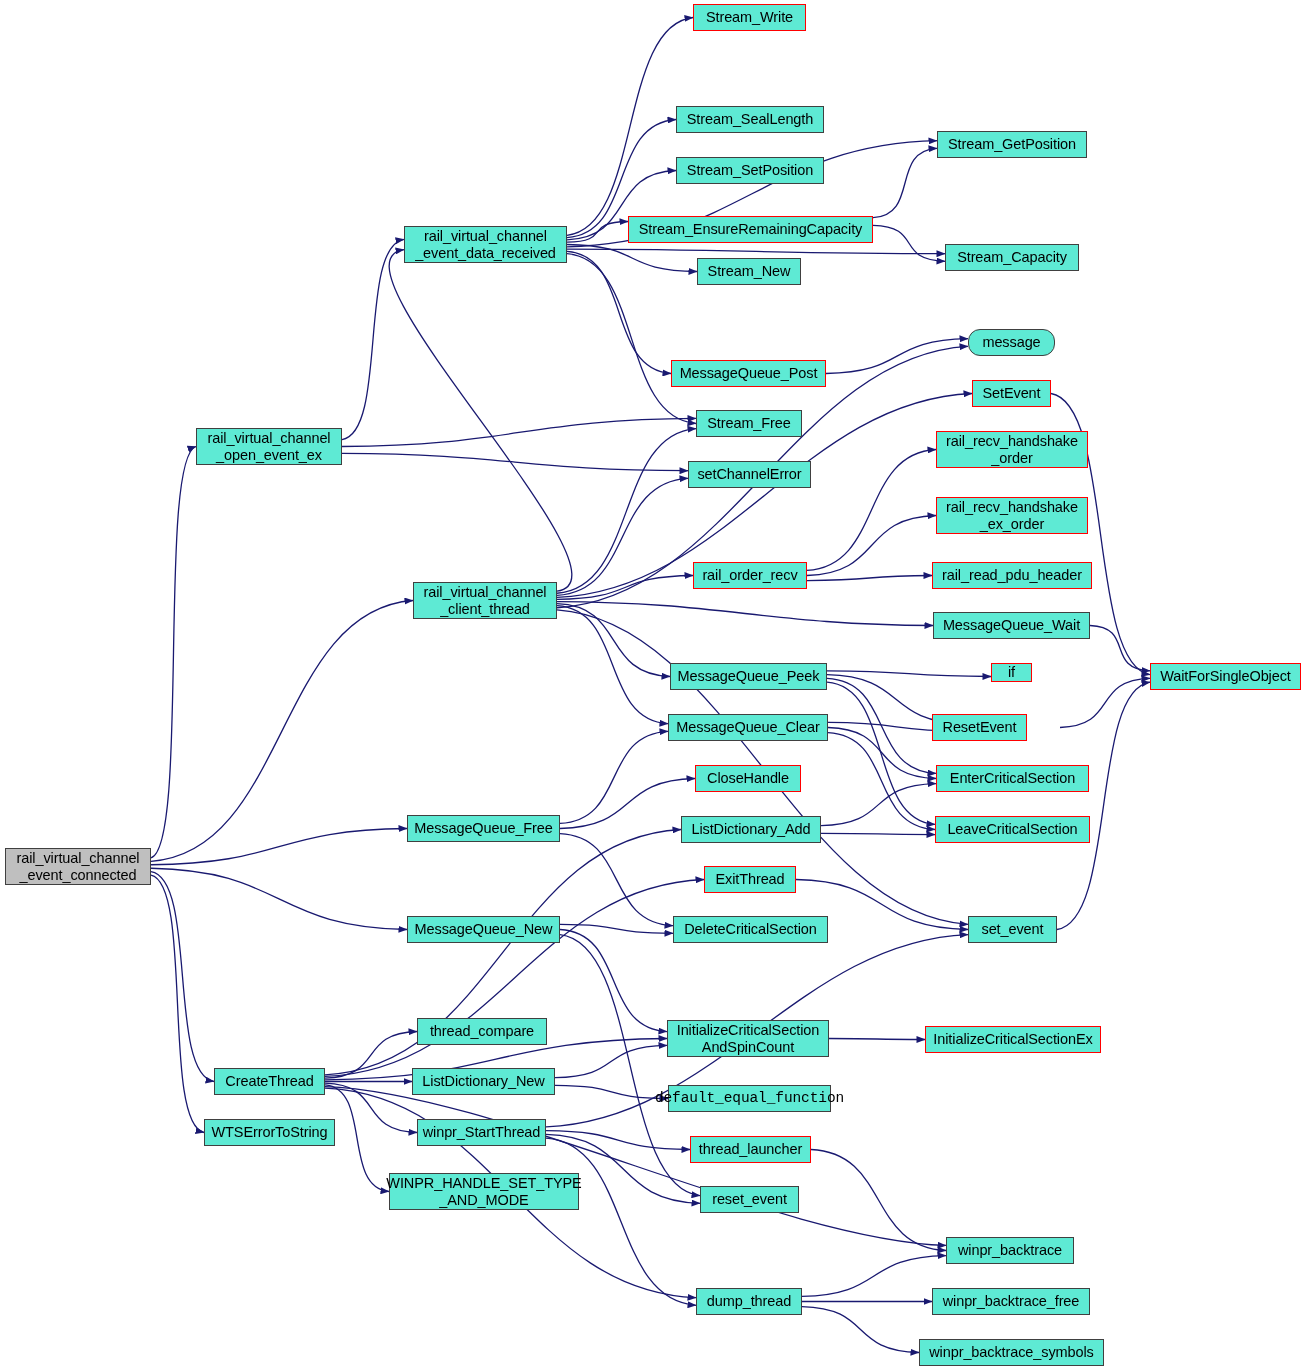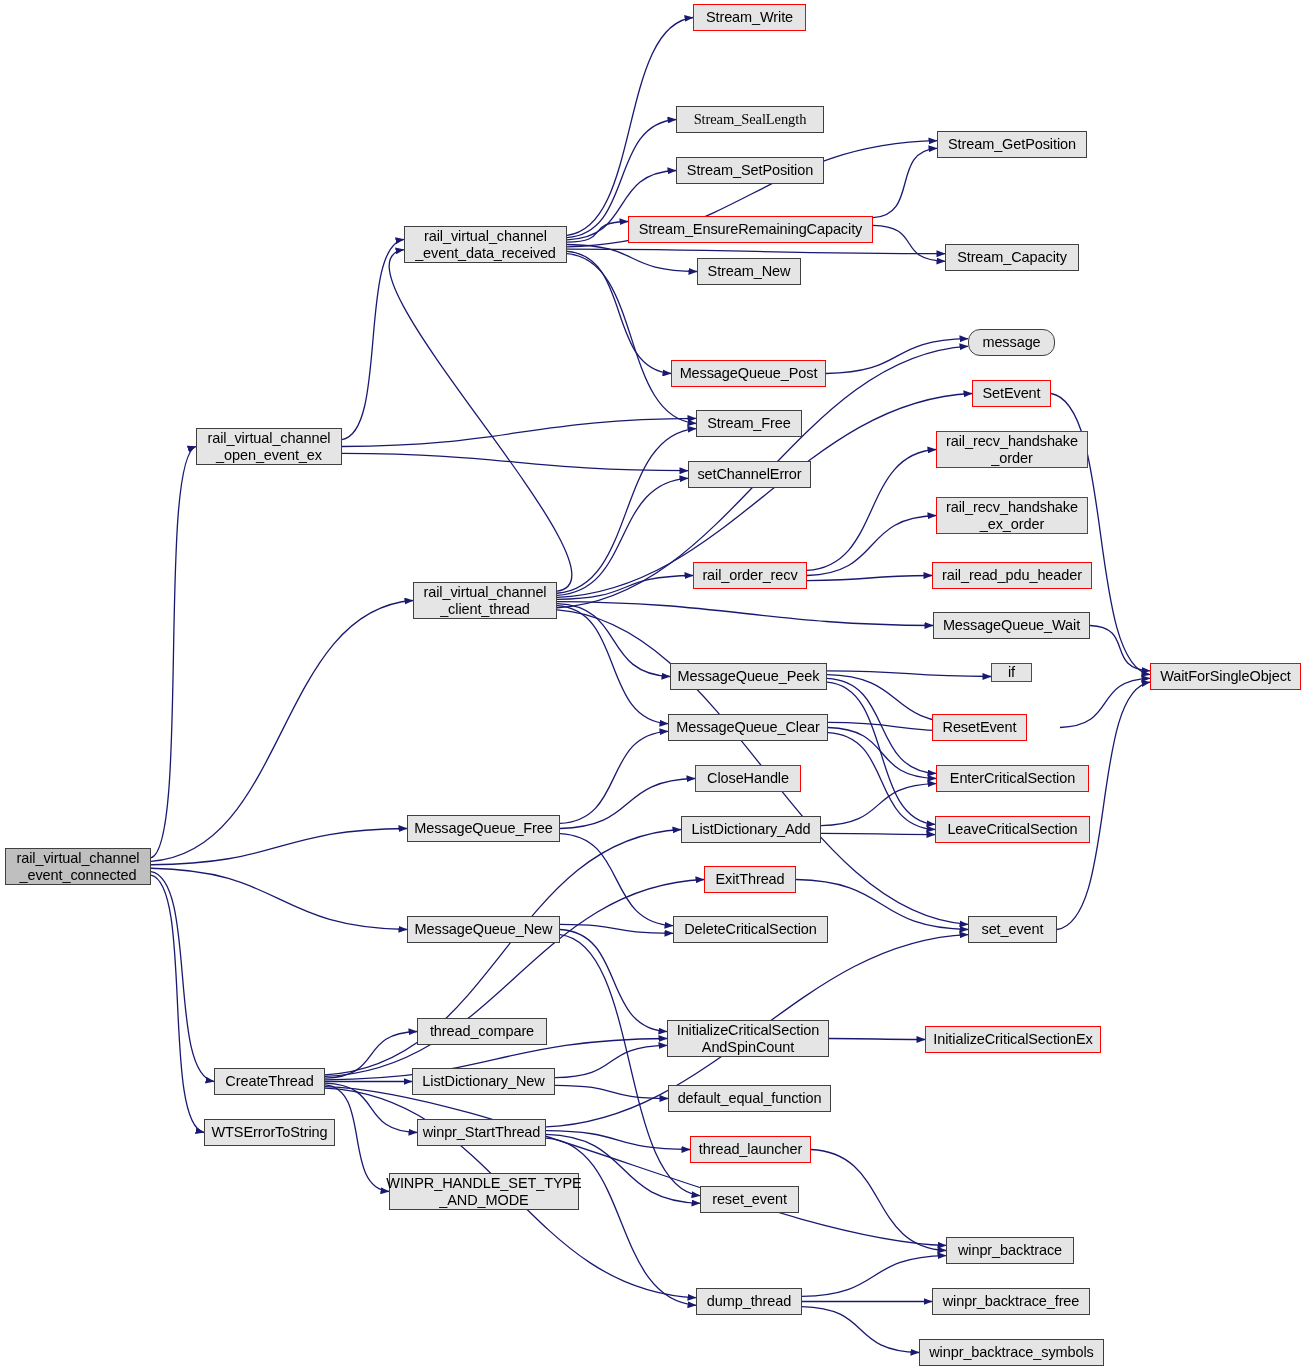--- a/index.html
+++ b/index.html
@@ -1,20 +1,20 @@
 <!DOCTYPE html>
 <html><head>
 <meta charset="utf-8">
 <style>
   html,body{margin:0;padding:0;background:#ffffff;}
   body{width:1305px;height:1371px;font-family:"Liberation Sans",sans-serif;}
   #graph{position:relative;width:1305px;height:1371px;overflow:hidden;background:#fff;}
   svg#edges{position:absolute;left:0;top:0;width:1305px;height:1371px;}
   .node{position:absolute;box-sizing:border-box;display:flex;align-items:center;
-        justify-content:center;text-align:center;background:#e5e5e5;
+        justify-content:center;text-align:center;background:#5eead4;
         border:1px solid #404040;color:#000000;line-height:1.12;
         font-family:"Liberation Sans",sans-serif;font-size:14.5px;
         white-space:pre;letter-spacing:-0.1px;}
   .node.red{border-color:#ff0000;}
   .node.root{background:#bfbfbf;border-color:#404040;}
 </style>
 </head>
 <body>
 
 <div id="graph">
@@ -104,21 +104,21 @@
   <div id="node-layer">
       <div class="node root" style="left: 5px; top: 848px; width: 146px; height: 37px;">rail_virtual_channel
 _event_connected</div>
       <div class="node" style="left: 196px; top: 428px; width: 146px; height: 37px;">rail_virtual_channel
 _open_event_ex</div>
       <div class="node" style="left: 404px; top: 226px; width: 163px; height: 37px;">rail_virtual_channel
 _event_data_received</div>
       <div class="node" style="left: 413px; top: 582px; width: 144px; height: 37px;">rail_virtual_channel
 _client_thread</div>
       <div class="node red" style="left: 693px; top: 4px; width: 113px; height: 27px;">Stream_Write</div>
-      <div class="node" style="left: 676px; top: 106px; width: 148px; height: 27px; font-family: Liberation Serif, serif;">Stream_SealLength</div>
+      <div class="node" style="left: 676px; top: 106px; width: 148px; height: 27px;">Stream_SealLength</div>
       <div class="node" style="left: 676px; top: 157px; width: 148px; height: 27px;">Stream_SetPosition</div>
       <div class="node red" style="left: 628px; top: 216px; width: 245px; height: 27px;">Stream_EnsureRemainingCapacity</div>
       <div class="node" style="left: 697px; top: 258px; width: 104px; height: 27px;">Stream_New</div>
       <div class="node" style="left: 937px; top: 131px; width: 150px; height: 27px; text-align: right;">Stream_GetPosition</div>
       <div class="node" style="left: 945px; top: 244px; width: 134px; height: 27px;">Stream_Capacity</div>
       <div class="node" style="left: 968px; top: 329px; width: 87px; height: 27px; border-radius: 12px;">message</div>
       <div class="node red" style="left: 671px; top: 360px; width: 155px; height: 27px;">MessageQueue_Post</div>
       <div class="node red" style="left: 972px; top: 380px; width: 79px; height: 27px;">SetEvent</div>
       <div class="node" style="left: 696px; top: 410px; width: 106px; height: 27px;">Stream_Free</div>
       <div class="node red" style="left: 936px; top: 431px; width: 152px; height: 37px;">rail_recv_handshake
@@ -142,21 +142,21 @@
       <div class="node red" style="left: 704px; top: 866px; width: 92px; height: 27px;">ExitThread</div>
       <div class="node" style="left: 407px; top: 916px; width: 153px; height: 27px;">MessageQueue_New</div>
       <div class="node" style="left: 673px; top: 916px; width: 155px; height: 27px;">DeleteCriticalSection</div>
       <div class="node" style="left: 968px; top: 916px; width: 89px; height: 27px;">set_event</div>
       <div class="node" style="left: 417px; top: 1018px; width: 130px; height: 27px;">thread_compare</div>
       <div class="node" style="left: 667px; top: 1020px; width: 162px; height: 37px;">InitializeCriticalSection
 AndSpinCount</div>
       <div class="node red" style="left: 925px; top: 1026px; width: 176px; height: 27px;">InitializeCriticalSectionEx</div>
       <div class="node" style="left: 214px; top: 1068px; width: 111px; height: 27px;">CreateThread</div>
       <div class="node" style="left: 412px; top: 1068px; width: 143px; height: 27px;">ListDictionary_New</div>
-      <div class="node" style="left: 668px; top: 1085px; width: 163px; height: 27px;">default_equal_function</div>
+      <div class="node" style="left: 668px; top: 1085px; width: 163px; height: 27px; font-family: Liberation Mono, monospace;">default_equal_function</div>
       <div class="node" style="left: 417px; top: 1119px; width: 129px; height: 27px;">winpr_StartThread</div>
       <div class="node red" style="left: 690px; top: 1136px; width: 121px; height: 27px;">thread_launcher</div>
       <div class="node" style="left: 204px; top: 1119px; width: 131px; height: 27px;">WTSErrorToString</div>
       <div class="node" style="left: 389px; top: 1173px; width: 190px; height: 37px;">WINPR_HANDLE_SET_TYPE
 _AND_MODE</div>
       <div class="node" style="left: 700px; top: 1186px; width: 99px; height: 27px;">reset_event</div>
       <div class="node" style="left: 946px; top: 1237px; width: 128px; height: 27px;">winpr_backtrace</div>
       <div class="node" style="left: 696px; top: 1288px; width: 106px; height: 27px;">dump_thread</div>
       <div class="node" style="left: 932px; top: 1288px; width: 158px; height: 27px;">winpr_backtrace_free</div>
       <div class="node" style="left: 919px; top: 1339px; width: 185px; height: 27px; text-align: right;">winpr_backtrace_symbols</div>

